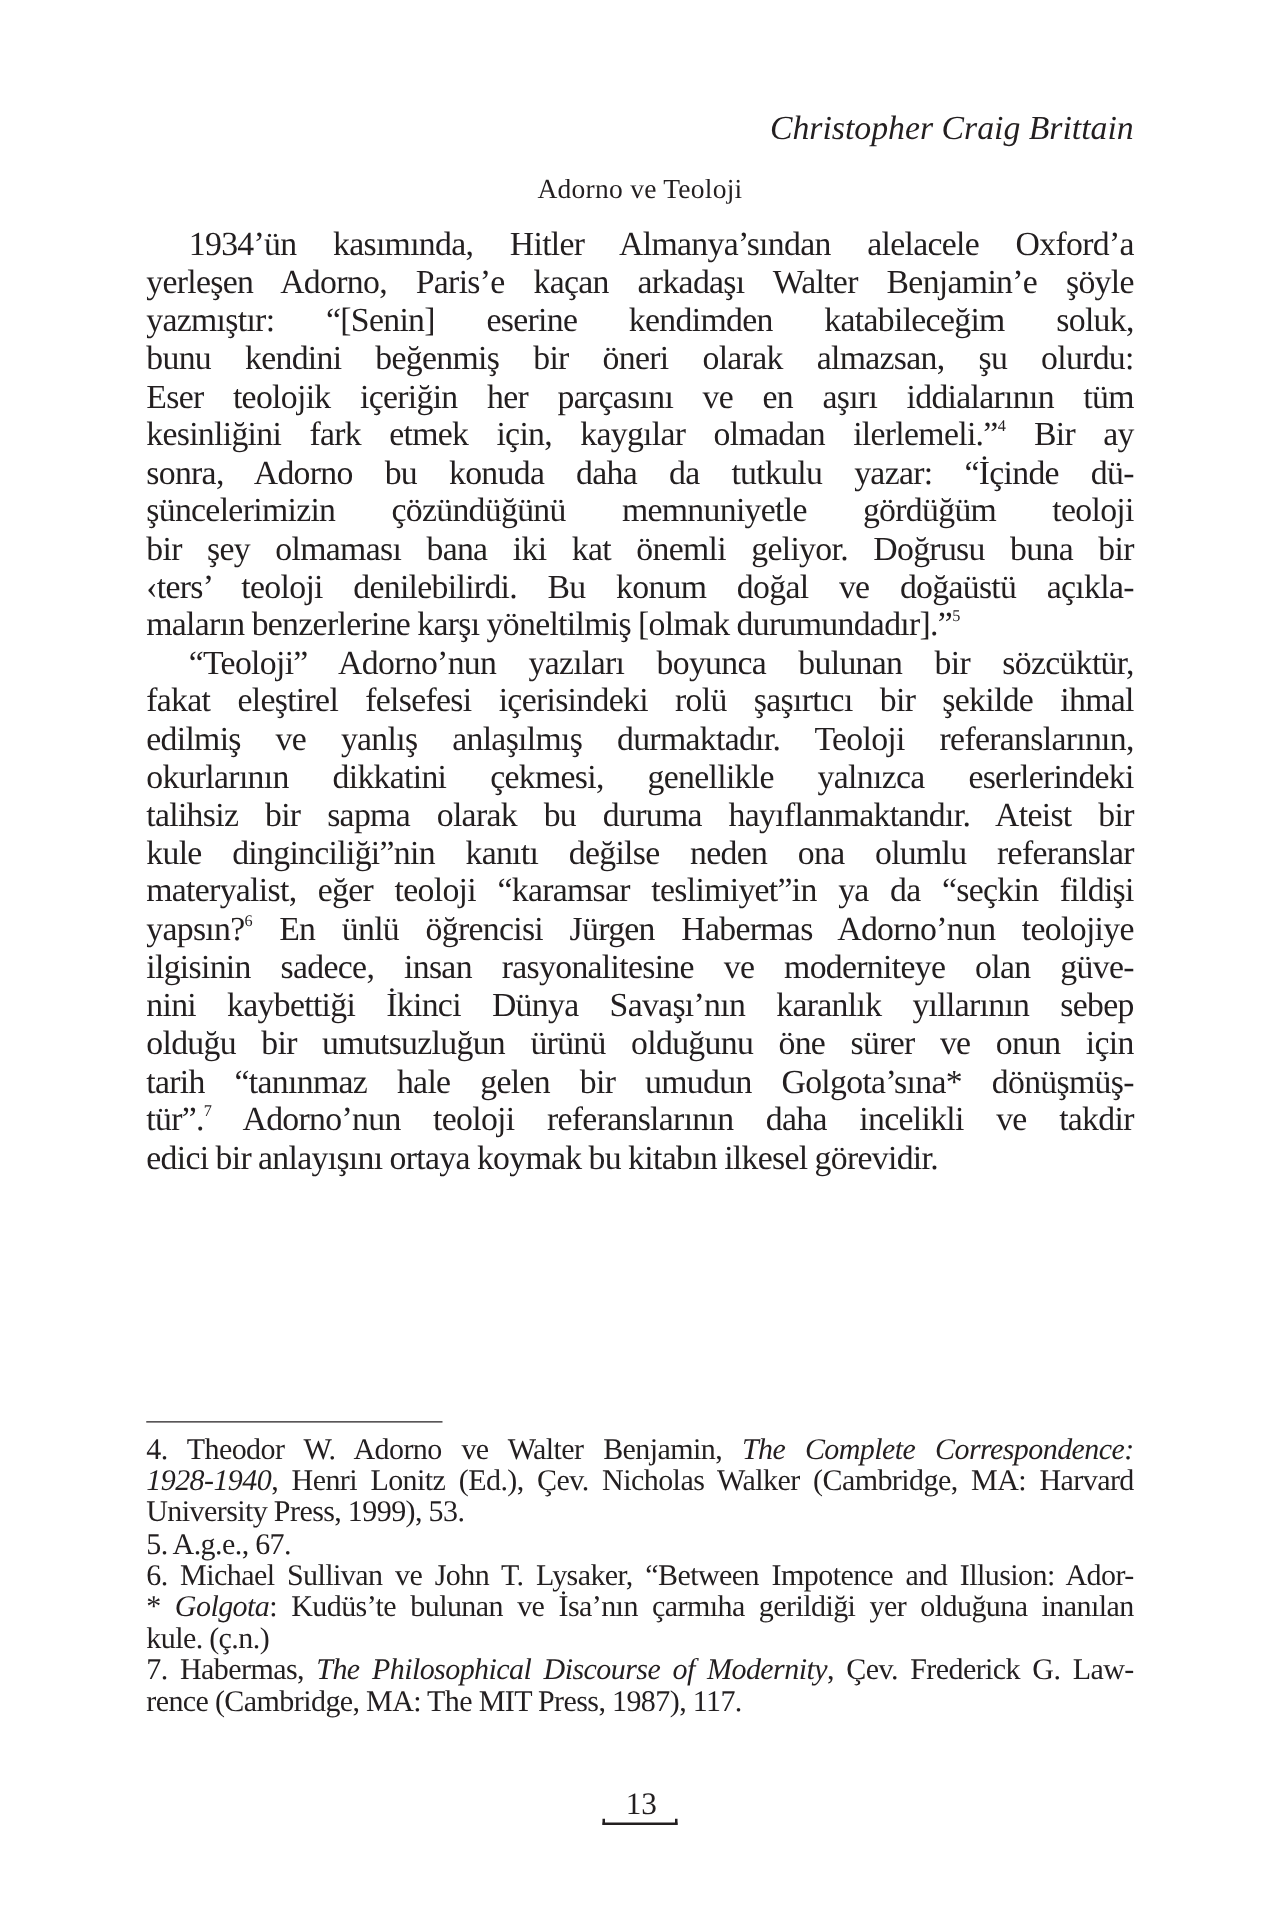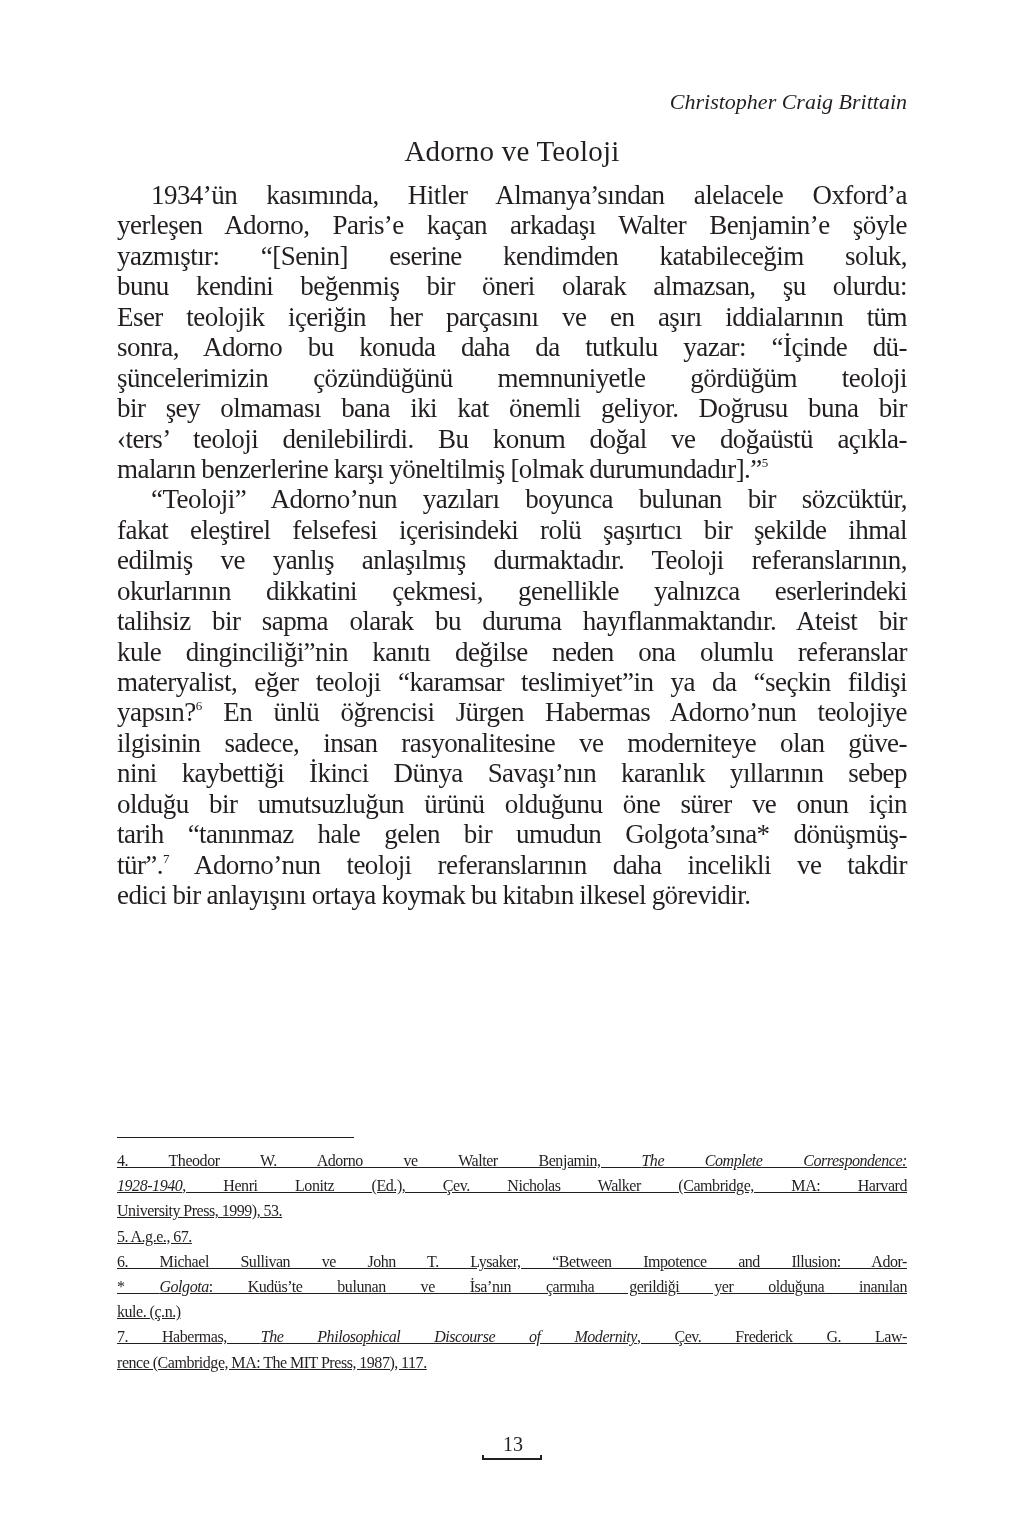--- a/index.html
+++ b/index.html
@@ -19,32 +19,32 @@
     position: absolute;
     left: 0; top: 0;
     width: 1024px;
     height: 1536px;
   }
   .running-header {
     position: absolute;
     right: 117px;
     top: 88px;
     font-style: italic;
-    font-size: 22px;
+    font-size: 27px;
     line-height: 28px;
     text-align: right;
     white-space: nowrap;
   }
   .section-title {
     position: absolute;
     left: 0;
     width: 1024px;
     top: 133px;
     text-align: center;
-    font-size: 29px;
+    font-size: 22px;
     line-height: 36px;
     letter-spacing: 0.2px;
   }
   .body-text {
     position: absolute;
     left: 117px;
     width: 790px;
     top: 180px;
   }
   .body-line {
@@ -80,43 +80,42 @@
     background: #231f20;
   }
   .footnotes {
     position: absolute;
     left: 117px;
     width: 790px;
     top: 1148px;
   }
   .fn-line {
     display: block;
-    font-size: 16px;
+    font-size: 24px;
     line-height: 25.2px;
     height: 25.2px;
     white-space: nowrap;
     text-align: justify;
     text-align-last: justify;
     letter-spacing: -0.45px;
     word-spacing: -0.3px;
-    text-decoration: underline;
   }
   .fn-line.last {
     text-align-last: left;
   }
   .fn-line i {
     font-style: italic;
   }
   .page-number {
     position: absolute;
     left: 483px;
     top: 1433px;
     width: 60px;
     text-align: center;
-    font-size: 20px;
+    font-size: 25px;
     line-height: 22px;
   }
   .page-number-bracket {
     position: absolute;
     left: 482px;
     top: 1455px;
     width: 60px;
     height: 5px;
     border-left: 2px solid #231f20;
     border-right: 2px solid #231f20;
@@ -133,20 +132,21 @@
 
   <div class="section-title">Adorno ve Teoloji</div>
 
   <div class="body-text">
 
     <span class="body-line indent"><span>1934’ün kasımında, Hitler Almanya’sından alelacele Oxford’a</span></span>
     <span class="body-line"><span>yerleşen Adorno, Paris’e kaçan arkadaşı Walter Benjamin’e şöyle</span></span>
     <span class="body-line"><span>yazmıştır: “[Senin] eserine kendimden katabileceğim soluk,</span></span>
     <span class="body-line"><span>bunu kendini beğenmiş bir öneri olarak almazsan, şu olurdu:</span></span>
     <span class="body-line"><span>Eser teolojik içeriğin her parçasını ve en aşırı iddialarının tüm</span></span>
+    <span class="body-line"><span>kesinliğini fark etmek için, kaygılar olmadan ilerlemeli.”</span><sup class="fnref">4</sup><span> Bir ay</span></span>
     <span class="body-line"><span>sonra, Adorno bu konuda daha da tutkulu yazar: “İçinde dü-</span></span>
     <span class="body-line"><span>şüncelerimizin çözündüğünü memnuniyetle gördüğüm teoloji</span></span>
     <span class="body-line"><span>bir şey olmaması bana iki kat önemli geliyor. Doğrusu buna bir</span></span>
     <span class="body-line"><span>‹ters’ teoloji denilebilirdi. Bu konum doğal ve doğaüstü açıkla-</span></span>
     <span class="body-line last"><span>maların benzerlerine karşı yöneltilmiş [olmak durumundadır].”</span><sup class="fnref">5</sup></span>
 
     <span class="body-line indent"><span>“Teoloji” Adorno’nun yazıları boyunca bulunan bir sözcüktür,</span></span>
     <span class="body-line"><span>fakat eleştirel felsefesi içerisindeki rolü şaşırtıcı bir şekilde ihmal</span></span>
     <span class="body-line"><span>edilmiş ve yanlış anlaşılmış durmaktadır. Teoloji referanslarının,</span></span>
     <span class="body-line"><span>okurlarının dikkatini çekmesi, genellikle yalnızca eserlerindeki</span></span>

